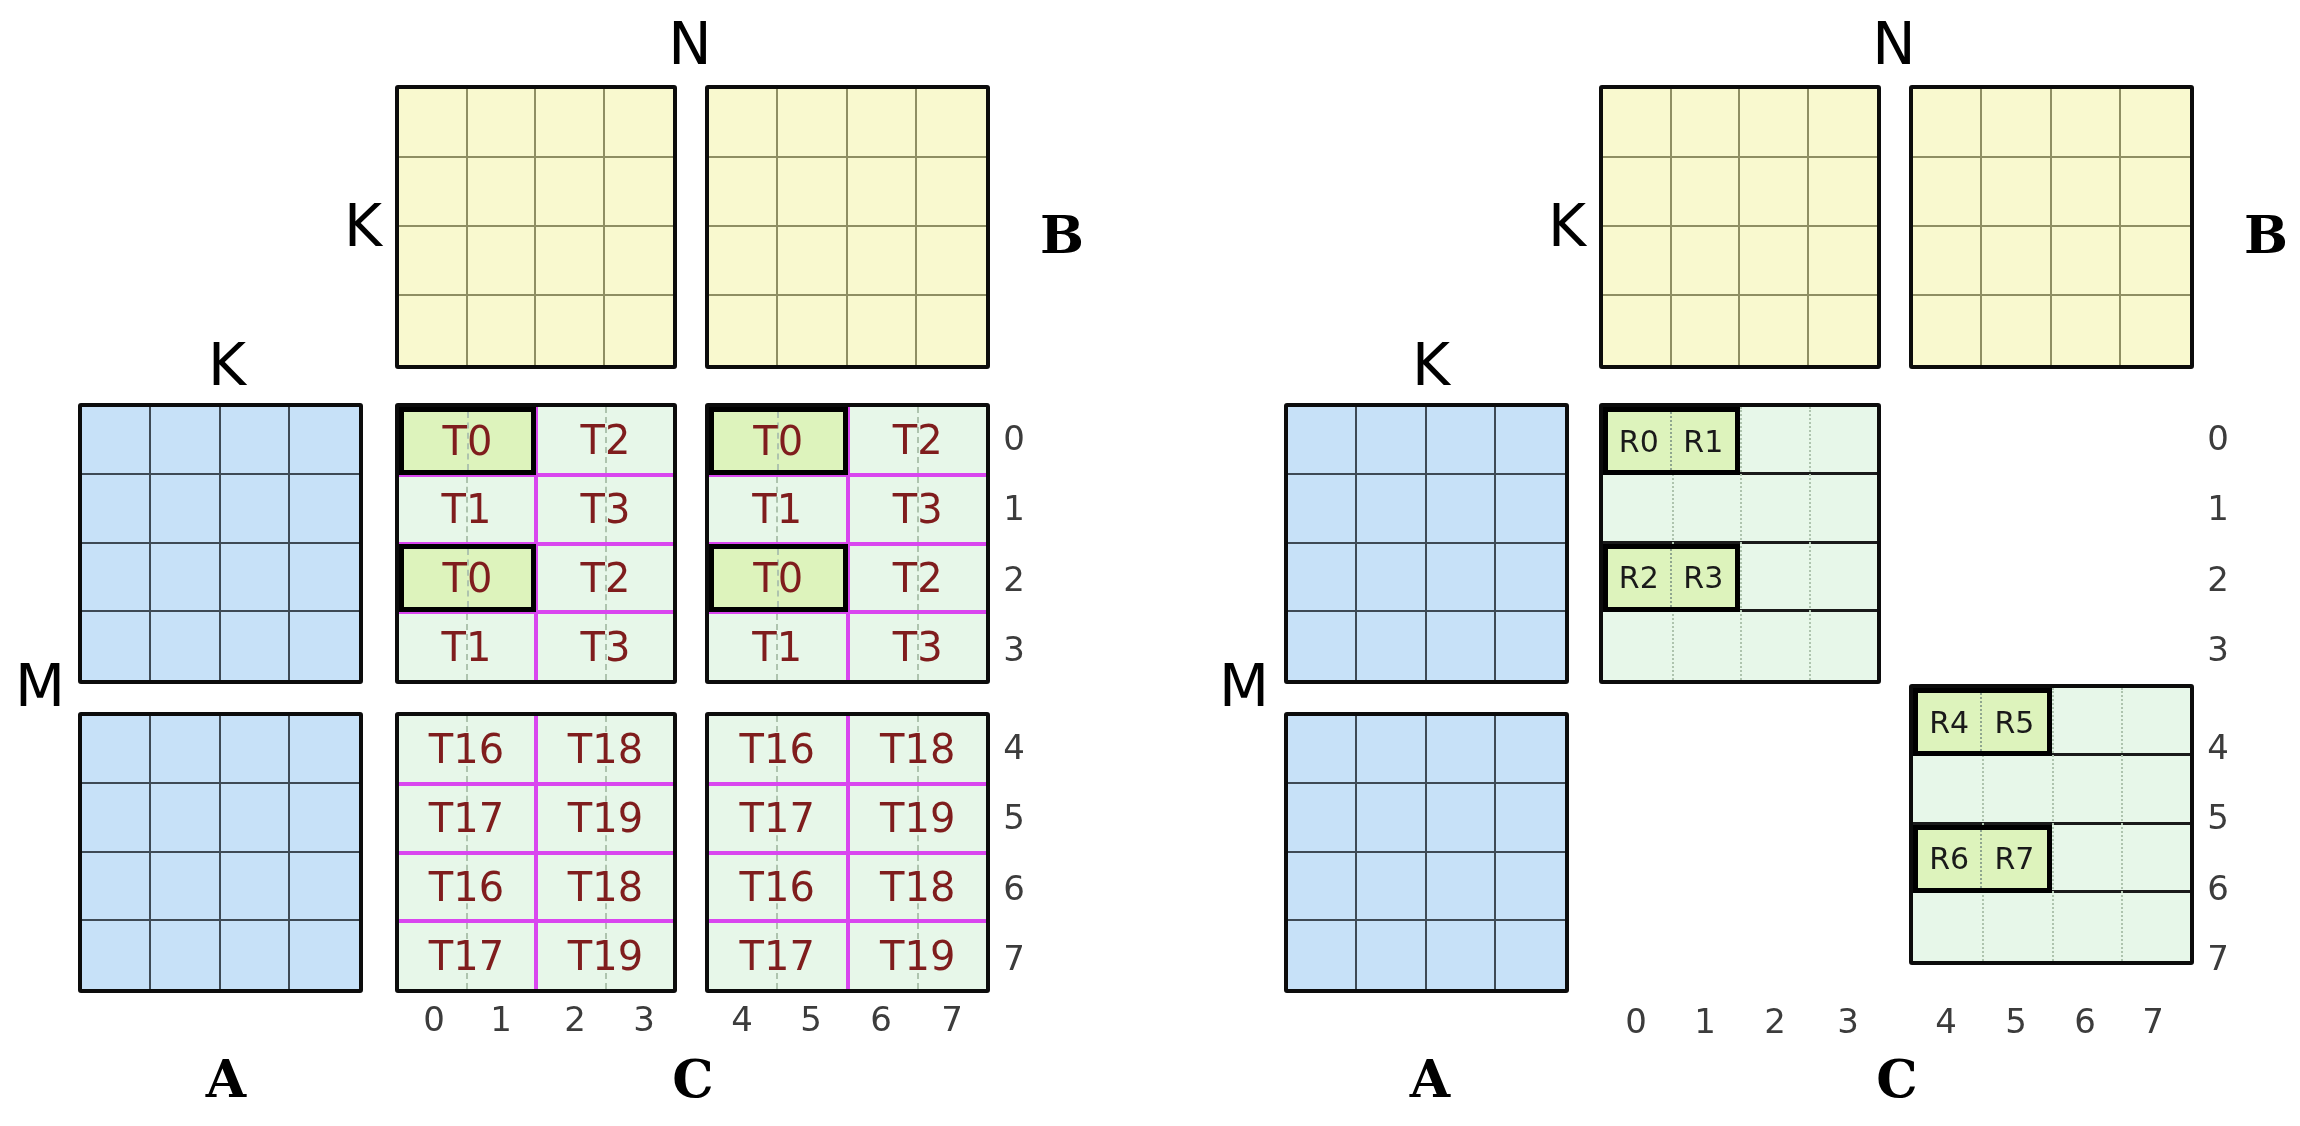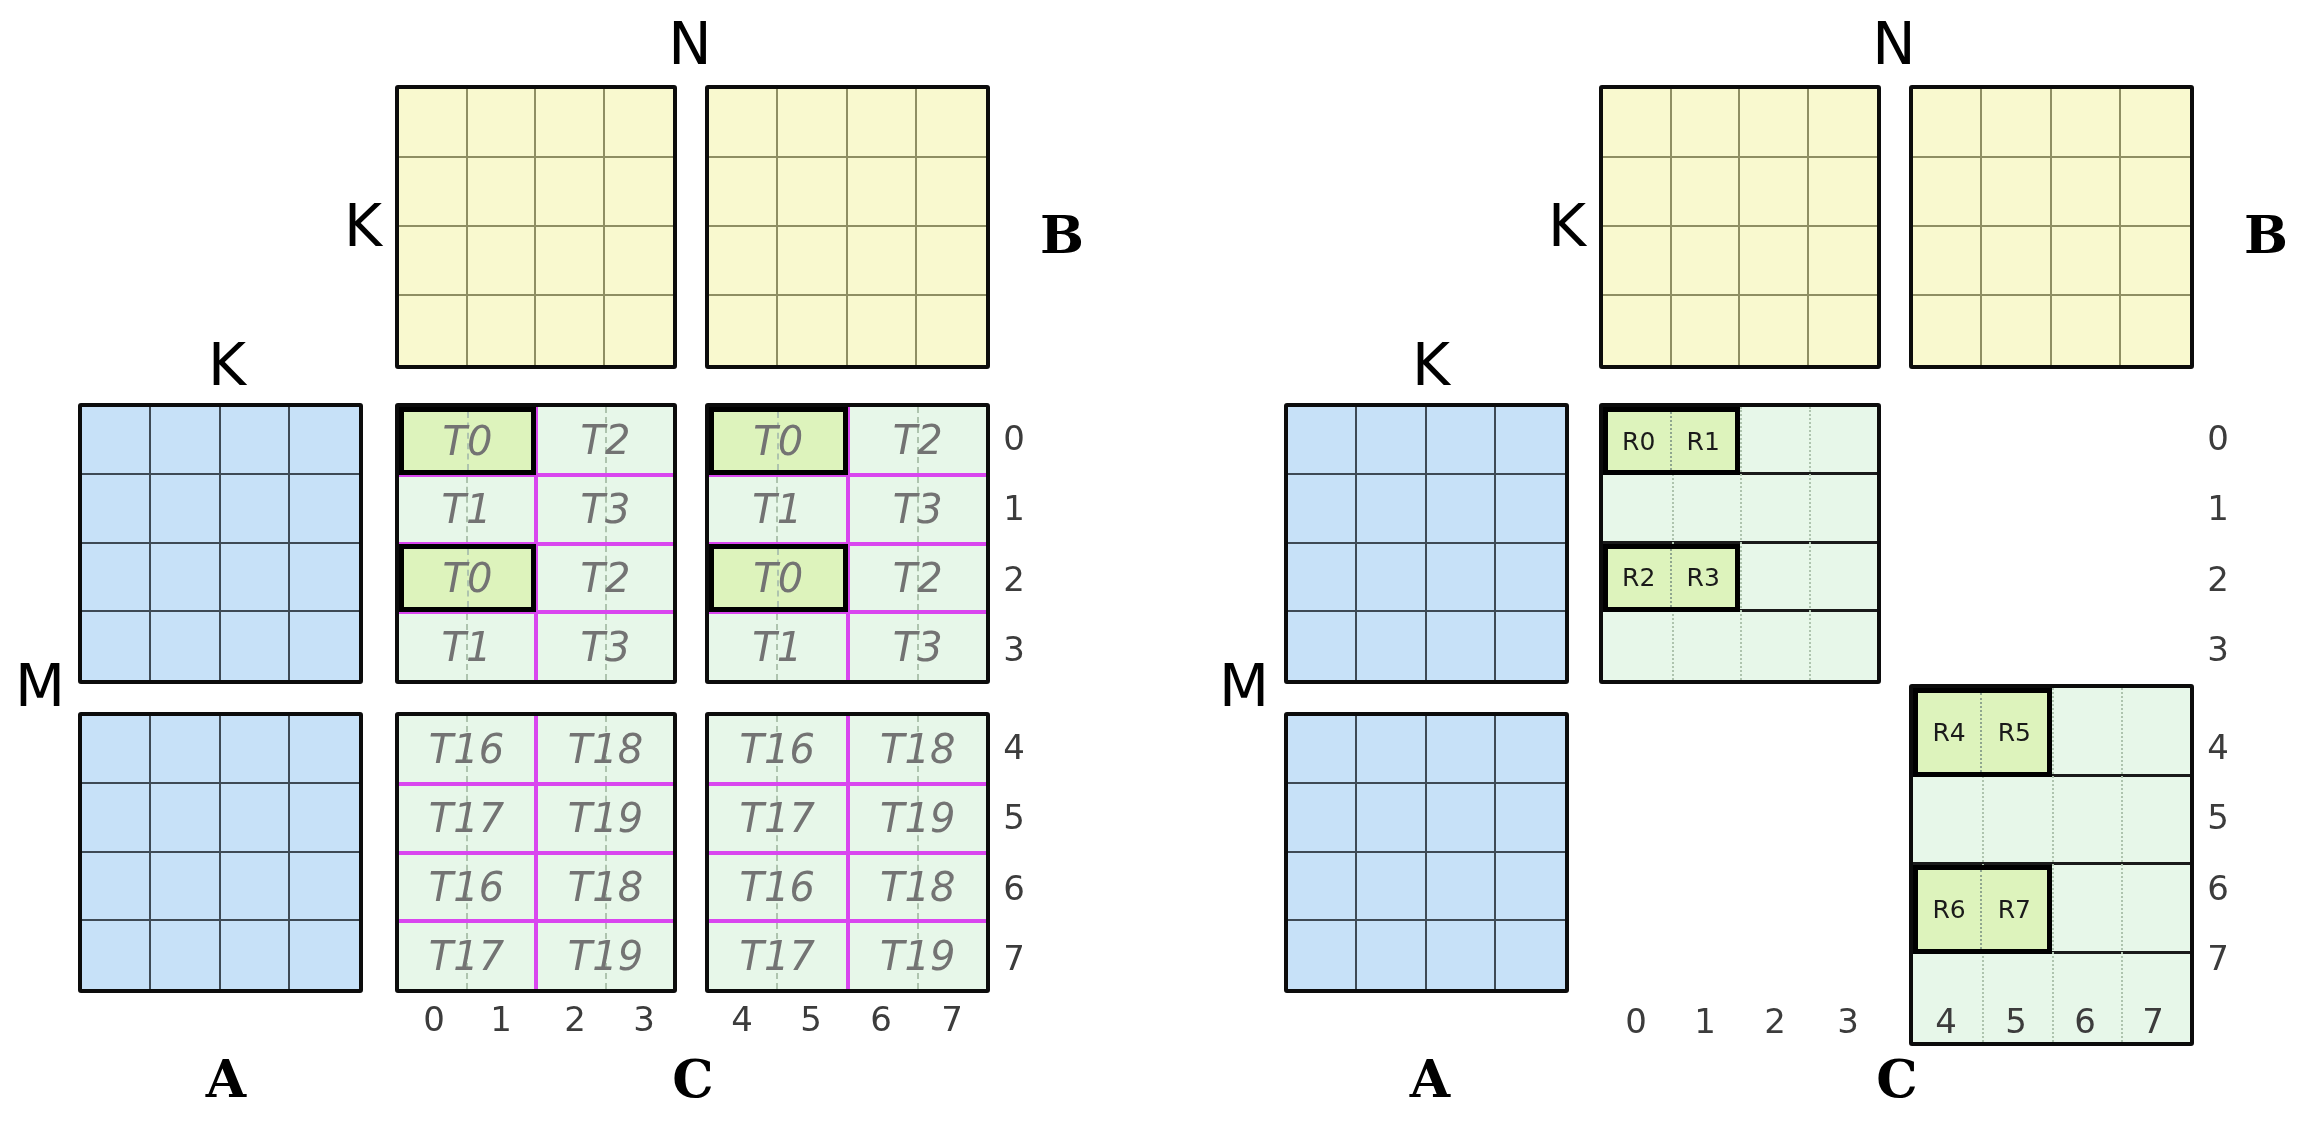--- a/index.html
+++ b/index.html
@@ -19,31 +19,31 @@
   .cpanel{background:var(--matrix_c_fill);display:grid;
           grid-template-columns:repeat(2,1fr);grid-template-rows:repeat(4,1fr);}
   .tile{box-sizing:border-box;position:relative;display:flex;align-items:center;justify-content:center;
         border:2px solid #d946ef;}
   .tile:nth-child(odd){border-left:0;}
   .tile:nth-child(even){border-right:0;}
   .tile:nth-child(-n+2){border-top:0;}
   .tile:nth-child(n+7){border-bottom:0;}
   .tile::before{content:"";position:absolute;left:calc(50% - 1px);top:0;bottom:0;
         border-left:2px dashed #aec4ae;}
-  .tile span{position:relative;font-size:40px;color:#737373;z-index:1;font-style:italic;}
+  .tile span{position:relative;font-size:40px;color:#7f1d1d;z-index:1;}
   .tile.hl{border:5px solid #000;background:var(--highlight_fill);z-index:2;}
   
   .rpanel{background:var(--matrix_c_fill);display:grid;grid-template-rows:repeat(4,1fr);position:relative;}
   .rstrip{box-sizing:border-box;border-bottom:3px solid #1a1a1a;}
   .rstrip:nth-child(4){border-bottom:none;}
   .vdot{position:absolute;top:0;bottom:0;width:0;border-left:2px dotted #aec4ae;z-index:1;}
   .rbox{position:absolute;left:0;width:50%;height:25%;box-sizing:border-box;
         border:5px solid #000;background:var(--highlight_fill);
         display:grid;grid-template-columns:1fr 1fr;z-index:2;}
-  .rcell{display:flex;align-items:center;justify-content:center;font-size:25px;color:#1a1a1a;
+  .rcell{display:flex;align-items:center;justify-content:center;font-size:30px;color:#1a1a1a;
         box-sizing:border-box;}
   .rcell:first-child{border-right:2px dotted #8fa68f;}
   
   .lbl{position:absolute;transform:translate(-50%,-50%);white-space:nowrap;line-height:1;}
   .letter{font-family:"DejaVu Sans",sans-serif;font-size:58px;color:#000;}
   .bletter{font-family:"DejaVu Serif",serif;font-weight:bold;font-size:52px;color:#000;}
   .idx{font-family:"DejaVu Sans",sans-serif;font-size:34px;color:#3c3c3c;}
 </style>
 </head>
 <body>
@@ -348,21 +348,21 @@
         <div class="vdot" style="left: 75%;"></div>
         <div class="rbox" style="top: 0%;">
           <div class="rcell">R0</div>
           <div class="rcell">R1</div>
         </div>
         <div class="rbox" style="top: 50%;">
           <div class="rcell">R2</div>
           <div class="rcell">R3</div>
         </div>
       </div>
-    <div class="panel rpanel" style="left:1909px;top:403px;width:285px;height:362px">
+    <div class="panel rpanel" style="left:1909px;top:403px;width:285px;height:281px">
         <div class="rstrip"></div>
         <div class="rstrip"></div>
         <div class="rstrip"></div>
         <div class="rstrip"></div>
         <div class="vdot" style="left: 25%;"></div>
         <div class="vdot" style="left: 50%;"></div>
         <div class="vdot" style="left: 75%;"></div>
         <div class="rbox" style="top: 0%;">
           <div class="rcell">R4</div>
           <div class="rcell">R5</div>

